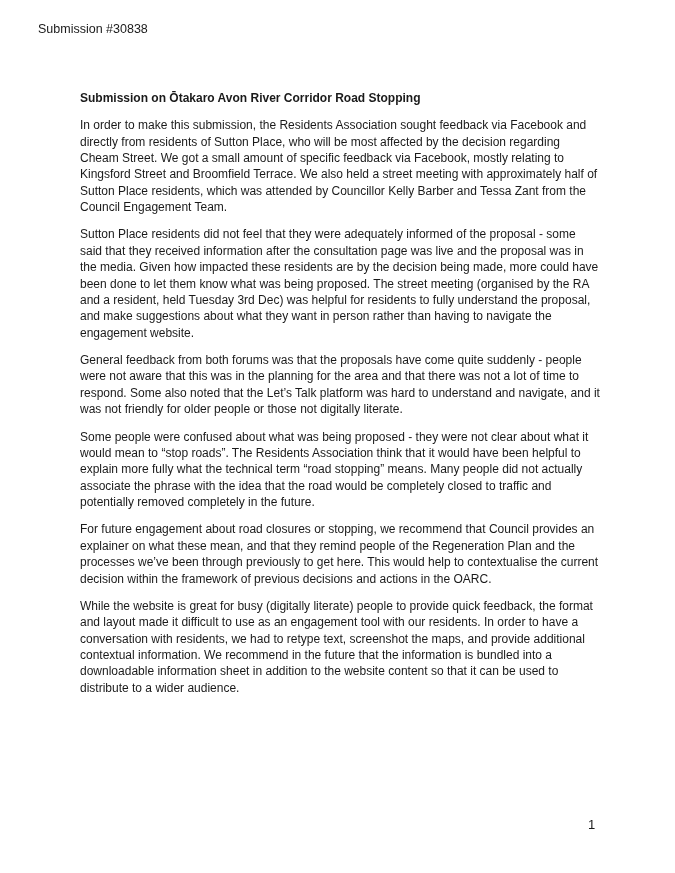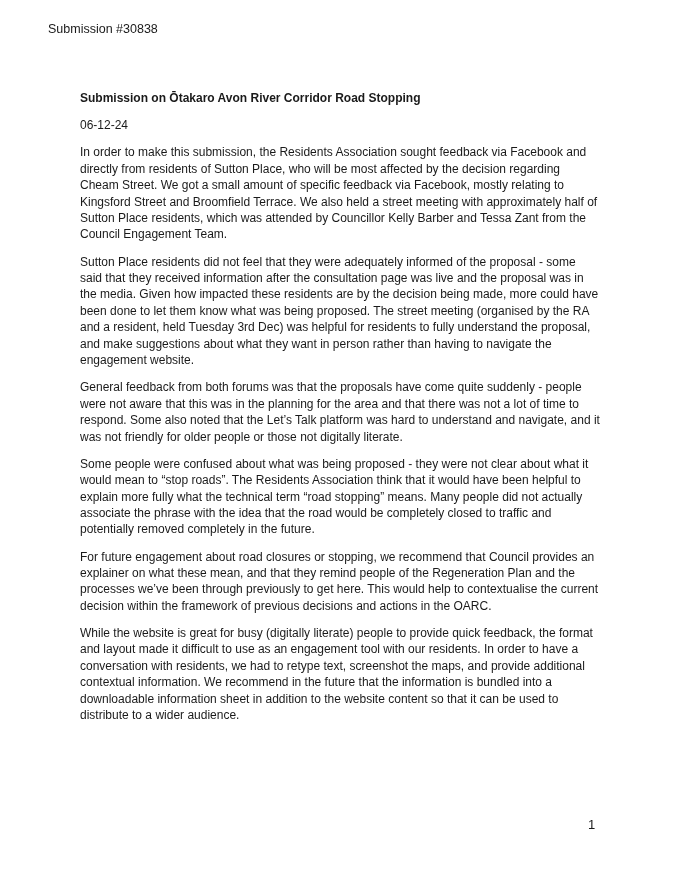--- a/index.html
+++ b/index.html
@@ -10,21 +10,21 @@
     body {
       width: 675px;
       height: 873px;
       position: relative;
       overflow: hidden;
       font-family: "Liberation Sans", sans-serif;
       color: #1a1a1a;
     }
     .submission-id {
       position: absolute;
-      left: 48px;
+      left: 38px;
       top: 21px;
       font-size: 12.5px;
       line-height: 16px;
     }
     .content {
       position: absolute;
       left: 80px;
       top: 90px;
       width: 520px;
       font-size: 12px;
@@ -50,21 +50,20 @@
       line-height: 16px;
     }
   </style>
 </head>
 <body>
 
 <div class="submission-id">Submission #30838</div>
 
 <div class="content">
   <p class="title">Submission on Ōtakaro Avon River Corridor Road Stopping</p>
-  <p class="meta-line">06-12-24</p>
   <p>In order to make this submission, the Residents Association sought feedback via Facebook and directly from residents of Sutton Place, who will be most affected by the decision regarding Cheam Street. We got a small amount of specific feedback via Facebook, mostly relating to Kingsford Street and Broomfield Terrace. We also held a street meeting with approximately half of Sutton Place residents, which was attended by Councillor Kelly Barber and Tessa Zant from the Council Engagement Team.</p>
   <p>Sutton Place residents did not feel that they were adequately informed of the proposal - some said that they received information after the consultation page was live and the proposal was in the media. Given how impacted these residents are by the decision being made, more could have been done to let them know what was being proposed. The street meeting (organised by the RA and a resident, held Tuesday 3rd Dec) was helpful for residents to fully understand the proposal, and make suggestions about what they want in person rather than having to navigate the engagement website.</p>
   <p>General feedback from both forums was that the proposals have come quite suddenly - people were not aware that this was in the planning for the area and that there was not a lot of time to respond. Some also noted that the Let’s Talk platform was hard to understand and navigate, and it was not friendly for older people or those not digitally literate.</p>
   <p>Some people were confused about what was being proposed - they were not clear about what it would mean to “stop roads”. The Residents Association think that it would have been helpful to explain more fully what the technical term “road stopping” means. Many people did not actually associate the phrase with the idea that the road would be completely closed to traffic and potentially removed completely in the future.</p>
   <p>For future engagement about road closures or stopping, we recommend that Council provides an explainer on what these mean, and that they remind people of the Regeneration Plan and the processes we’ve been through previously to get here. This would help to contextualise the current decision within the framework of previous decisions and actions in the OARC.</p>
   <p>While the website is great for busy (digitally literate) people to provide quick feedback, the format and layout made it difficult to use as an engagement tool with our residents. In order to have a conversation with residents, we had to retype text, screenshot the maps, and provide additional contextual information. We recommend in the future that the information is bundled into a downloadable information sheet in addition to the website content so that it can be used to distribute to a wider audience.</p>
 </div>
 
 <div class="page-number">1</div>
 

